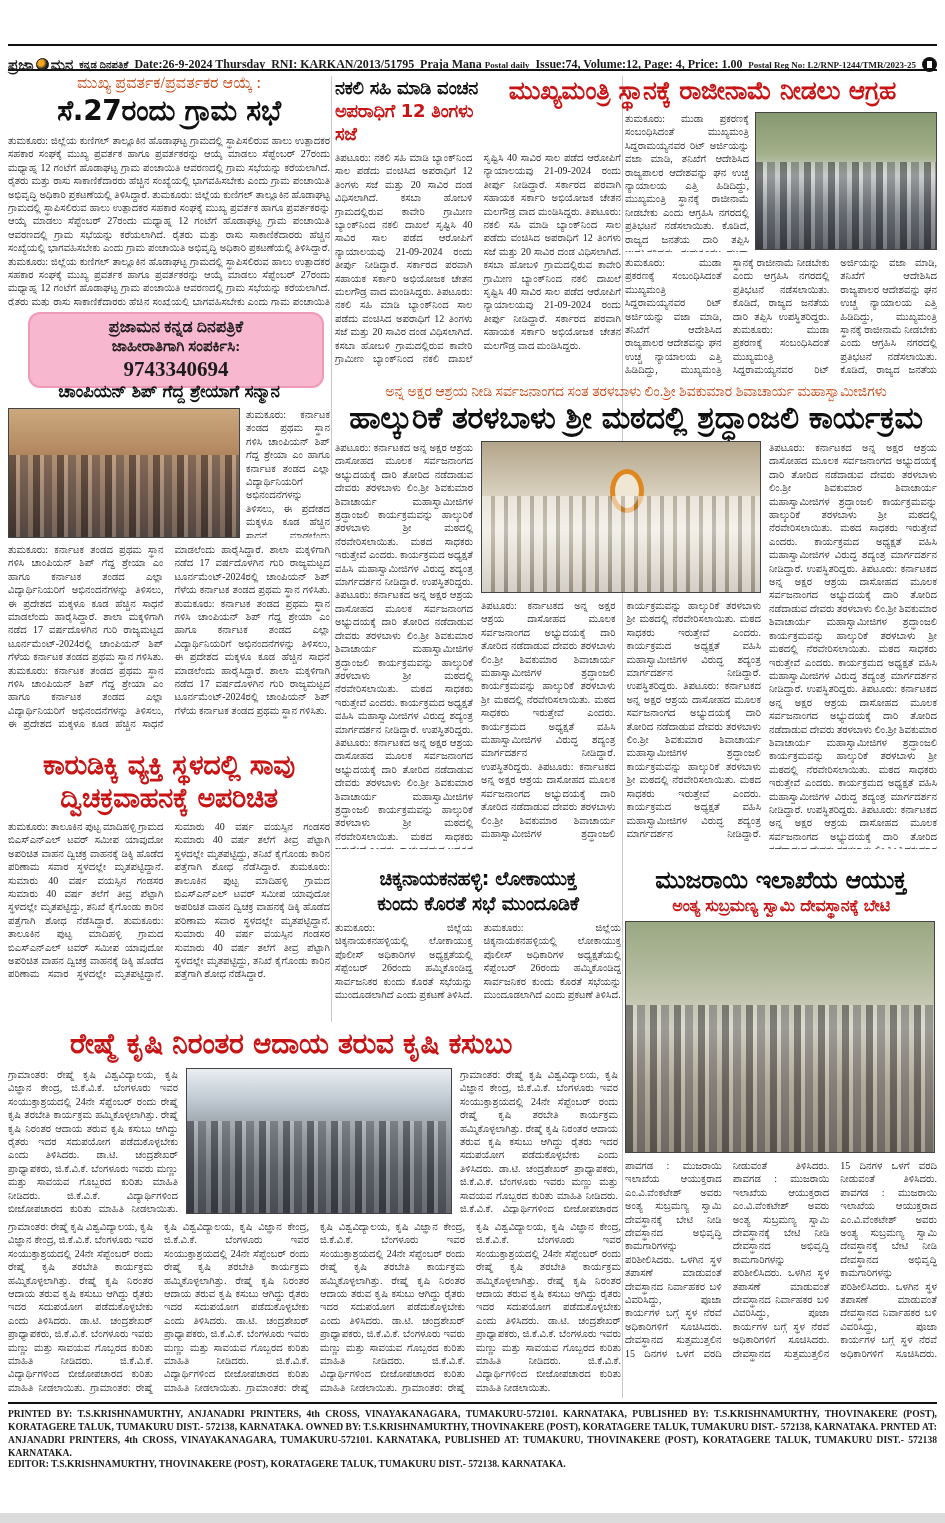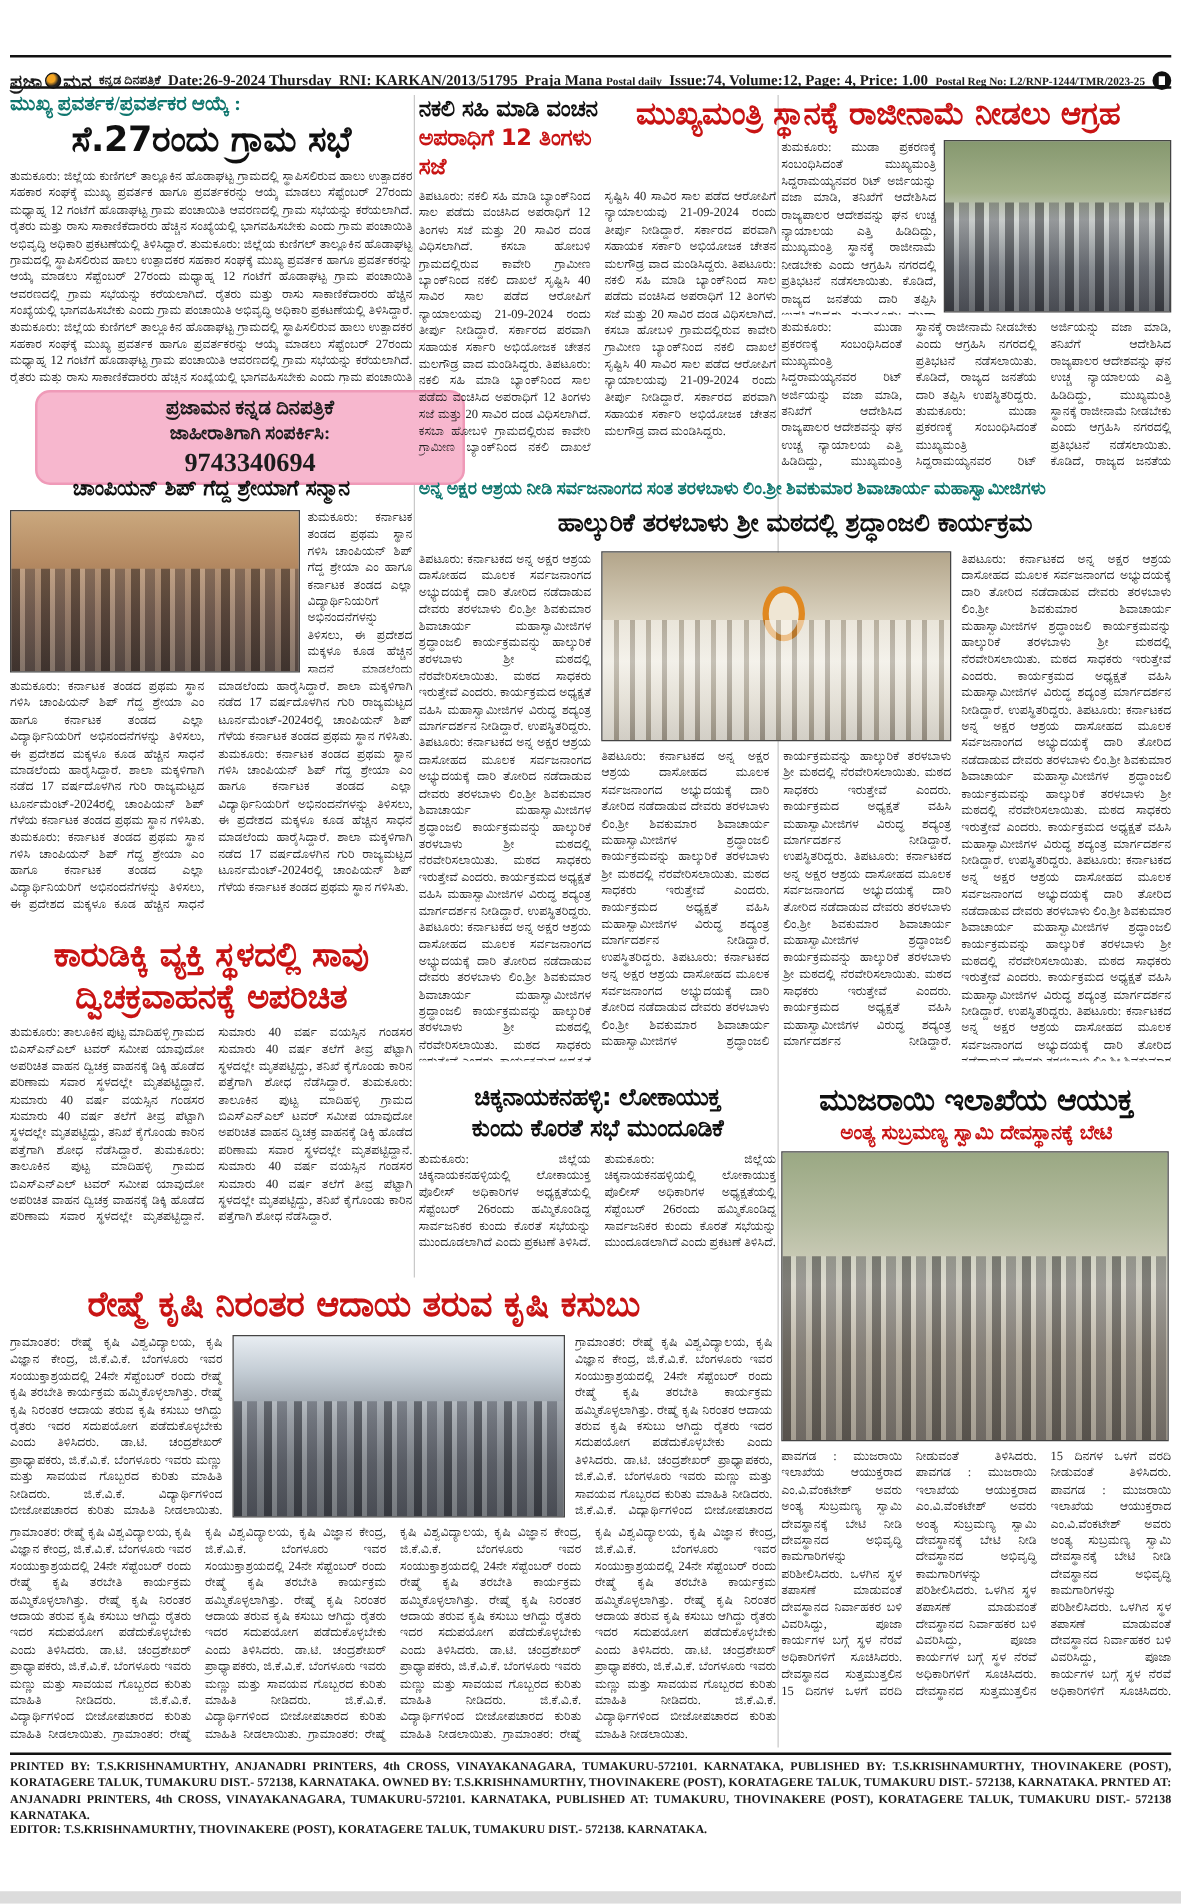--- a/index.html
+++ b/index.html
@@ -20,21 +20,21 @@
   .brand .logo-dot { display:inline-block; width:13px; height:13px; border-radius:50%;
     background:radial-gradient(circle at 35% 35%, #f5a623 0 30%, #222 60%); border:1px solid #111;}
   .mh-tag { font-size:10px; font-weight:bold; }
   .mh-en  { font-size:12px; font-weight:bold; }
   .mh-en small { font-size:9px; font-weight:bold; }
   .mh-sm  { font-size:9px; font-weight:bold; }
   .badge { width:15px; height:15px; border-radius:50%; background:#111; position:relative; flex:0 0 auto;}
   .badge::after { content:""; position:absolute; left:5px; top:4px; width:5px; height:7px; background:#fff; }
 
   
-  .kicker  { font-weight:bold; text-align:left; color:#0f766e; }
+  .kicker  { font-weight:normal; text-align:center; color:#c2410c; }
   .hl      { font-weight:bold; text-align:center; color:#101010;
              font-family:"DejaVu Sans","Liberation Sans",sans-serif; letter-spacing:-0.3px;}
   .hl-red  { color:#c81414; }
 
   
   .bt { font-size:10px; line-height:13.4px; text-align:justify; overflow:hidden; color:#202020; }
   .cols2 { column-count:2; column-gap:11px; }
   .cols3 { column-count:3; column-gap:11px; }
   .cols4 { column-count:4; column-gap:11px; }
 
@@ -49,21 +49,21 @@
   .ph-shra  { background:linear-gradient(180deg,#b3a58a 0%,#d8d0bd 34%,#efece2 58%,#cfc9ba 80%,#a8a295 100%); }
   .ph-shra::after { background: repeating-linear-gradient(90deg,
       rgba(245,243,238,.55) 0 9px, rgba(120,110,95,.35) 9px 13px,
       rgba(250,248,244,.5) 13px 22px, rgba(90,80,70,.3) 22px 26px); }
   .ph-muz   { background:linear-gradient(180deg,#9aa883 0%,#b5bca0 24%,#d6d3c4 46%,#b0a794 70%,#8c8373 100%); }
   .ph-silk  { background:linear-gradient(180deg,#e8edf2 0%,#c3ccd4 20%,#8e959d 46%,#6a7077 70%,#4f545a 100%); }
   .garland { position:absolute; left:46%; top:18%; width:34px; height:44px; border-radius:50%;
     border:5px solid #e08820; background:#efe6d4; }
 
   
-  .adbox { position:absolute; left:28px; top:312px; width:344px; height:76px;
+  .adbox { position:absolute; left:28px; top:312px; width:296px; height:76px;
     background:#f7b7ce; border:2px solid #ef9ab8; border-radius:12px;
     display:flex; flex-direction:column; align-items:center; justify-content:center; gap:2px; }
   .adbox .l1 { font-size:16px; font-weight:bold; }
   .adbox .l2 { font-size:15px; font-weight:bold; }
   .adbox .tel{ font-size:21px; font-weight:bold; font-family:"Liberation Serif",serif; }
 
   
   .footer-main { font-size:9.6px; line-height:13px; font-weight:bold; text-align:justify; }
   .footer-ed   { font-size:9.6px; font-weight:bold; }
   .bottom-strip{ position:absolute; left:0; bottom:0; width:945px; height:10px; background:#dcdcdc; }
@@ -128,21 +128,21 @@
     <div class="hl" style="font-size:17px;line-height:26px;">ಚಾಂಪಿಯನ್ ಶಿಪ್ ಗೆದ್ದ ಶ್ರೇಯಾಗೆ ಸನ್ಮಾನ</div>
     <div style="display:flex;gap:6px;margin-top:4px;">
       <div class="ph ph-champ" style="width:232px;height:130px;"></div>
       <div class="bt" style="width:84px;height:130px;">ತುಮಕೂರು: ಕರ್ನಾಟಕ ತಂಡದ ಪ್ರಥಮ ಸ್ಥಾನ ಗಳಿಸಿ ಚಾಂಪಿಯನ್ ಶಿಪ್ ಗೆದ್ದ ಶ್ರೇಯಾ ಎಂ ಹಾಗೂ ಕರ್ನಾಟಕ ತಂಡದ ಎಲ್ಲಾ ವಿದ್ಯಾರ್ಥಿನಿಯರಿಗೆ ಅಭಿನಂದನೆಗಳನ್ನು ತಿಳಿಸಲು, ಈ ಪ್ರದೇಶದ ಮಕ್ಕಳೂ ಕೂಡ ಹೆಚ್ಚಿನ ಸಾಧನೆ ಮಾಡಲೆಂದು ಹಾರೈಸಿದ್ದಾರೆ. ಶಾಲಾ ಮಕ್ಕಳಿಗಾಗಿ ನಡೆದ 17 ವರ್ಷದೊಳಗಿನ ಗುರಿ ರಾಜ್ಯಮಟ್ಟದ ಟೂರ್ನಮೆಂಟ್-2024ರಲ್ಲಿ ಚಾಂಪಿಯನ್ ಶಿಪ್ ಗೆಳೆಯ ಕರ್ನಾಟಕ ತಂಡದ ಪ್ರಥಮ ಸ್ಥಾನ ಗಳಿಸಿತು.</div>
     </div>
     <div class="bt cols2" style="height:192px;margin-top:5px;">ತುಮಕೂರು: ಕರ್ನಾಟಕ ತಂಡದ ಪ್ರಥಮ ಸ್ಥಾನ ಗಳಿಸಿ ಚಾಂಪಿಯನ್ ಶಿಪ್ ಗೆದ್ದ ಶ್ರೇಯಾ ಎಂ ಹಾಗೂ ಕರ್ನಾಟಕ ತಂಡದ ಎಲ್ಲಾ ವಿದ್ಯಾರ್ಥಿನಿಯರಿಗೆ ಅಭಿನಂದನೆಗಳನ್ನು ತಿಳಿಸಲು, ಈ ಪ್ರದೇಶದ ಮಕ್ಕಳೂ ಕೂಡ ಹೆಚ್ಚಿನ ಸಾಧನೆ ಮಾಡಲೆಂದು ಹಾರೈಸಿದ್ದಾರೆ. ಶಾಲಾ ಮಕ್ಕಳಿಗಾಗಿ ನಡೆದ 17 ವರ್ಷದೊಳಗಿನ ಗುರಿ ರಾಜ್ಯಮಟ್ಟದ ಟೂರ್ನಮೆಂಟ್-2024ರಲ್ಲಿ ಚಾಂಪಿಯನ್ ಶಿಪ್ ಗೆಳೆಯ ಕರ್ನಾಟಕ ತಂಡದ ಪ್ರಥಮ ಸ್ಥಾನ ಗಳಿಸಿತು. ತುಮಕೂರು: ಕರ್ನಾಟಕ ತಂಡದ ಪ್ರಥಮ ಸ್ಥಾನ ಗಳಿಸಿ ಚಾಂಪಿಯನ್ ಶಿಪ್ ಗೆದ್ದ ಶ್ರೇಯಾ ಎಂ ಹಾಗೂ ಕರ್ನಾಟಕ ತಂಡದ ಎಲ್ಲಾ ವಿದ್ಯಾರ್ಥಿನಿಯರಿಗೆ ಅಭಿನಂದನೆಗಳನ್ನು ತಿಳಿಸಲು, ಈ ಪ್ರದೇಶದ ಮಕ್ಕಳೂ ಕೂಡ ಹೆಚ್ಚಿನ ಸಾಧನೆ ಮಾಡಲೆಂದು ಹಾರೈಸಿದ್ದಾರೆ. ಶಾಲಾ ಮಕ್ಕಳಿಗಾಗಿ ನಡೆದ 17 ವರ್ಷದೊಳಗಿನ ಗುರಿ ರಾಜ್ಯಮಟ್ಟದ ಟೂರ್ನಮೆಂಟ್-2024ರಲ್ಲಿ ಚಾಂಪಿಯನ್ ಶಿಪ್ ಗೆಳೆಯ ಕರ್ನಾಟಕ ತಂಡದ ಪ್ರಥಮ ಸ್ಥಾನ ಗಳಿಸಿತು. ತುಮಕೂರು: ಕರ್ನಾಟಕ ತಂಡದ ಪ್ರಥಮ ಸ್ಥಾನ ಗಳಿಸಿ ಚಾಂಪಿಯನ್ ಶಿಪ್ ಗೆದ್ದ ಶ್ರೇಯಾ ಎಂ ಹಾಗೂ ಕರ್ನಾಟಕ ತಂಡದ ಎಲ್ಲಾ ವಿದ್ಯಾರ್ಥಿನಿಯರಿಗೆ ಅಭಿನಂದನೆಗಳನ್ನು ತಿಳಿಸಲು, ಈ ಪ್ರದೇಶದ ಮಕ್ಕಳೂ ಕೂಡ ಹೆಚ್ಚಿನ ಸಾಧನೆ ಮಾಡಲೆಂದು ಹಾರೈಸಿದ್ದಾರೆ. ಶಾಲಾ ಮಕ್ಕಳಿಗಾಗಿ ನಡೆದ 17 ವರ್ಷದೊಳಗಿನ ಗುರಿ ರಾಜ್ಯಮಟ್ಟದ ಟೂರ್ನಮೆಂಟ್-2024ರಲ್ಲಿ ಚಾಂಪಿಯನ್ ಶಿಪ್ ಗೆಳೆಯ ಕರ್ನಾಟಕ ತಂಡದ ಪ್ರಥಮ ಸ್ಥಾನ ಗಳಿಸಿತು.</div>
   </div>
 
   <div class="abs" style="left:335px;top:384px;width:602px;">
     <div class="kicker" style="font-size:14px;">ಅನ್ನ ಅಕ್ಷರ ಆಶ್ರಯ ನೀಡಿ ಸರ್ವಜನಾಂಗದ ಸಂತ ತರಳಬಾಳು ಲಿಂ.ಶ್ರೀ ಶಿವಕುಮಾರ ಶಿವಾಚಾರ್ಯ ಮಹಾಸ್ವಾಮೀಜಿಗಳು</div>
-    <div class="hl" style="font-size:20px;line-height:32px;margin-top:2px;">ಹಾಲ್ಕುರಿಕೆ ತರಳಬಾಳು ಶ್ರೀ ಮಠದಲ್ಲಿ ಶ್ರದ್ಧಾಂಜಲಿ ಕಾರ್ಯಕ್ರಮ</div>
+    <div class="hl" style="font-size:30px;line-height:32px;margin-top:2px;">ಹಾಲ್ಕುರಿಕೆ ತರಳಬಾಳು ಶ್ರೀ ಮಠದಲ್ಲಿ ಶ್ರದ್ಧಾಂಜಲಿ ಕಾರ್ಯಕ್ರಮ</div>
     <div style="display:flex;gap:8px;margin-top:7px;">
       <div class="bt" style="width:138px;height:408px;">ತಿಪಟೂರು: ಕರ್ನಾಟಕದ ಅನ್ನ ಅಕ್ಷರ ಆಶ್ರಯ ದಾಸೋಹದ ಮೂಲಕ ಸರ್ವಜನಾಂಗದ ಅಭ್ಯುದಯಕ್ಕೆ ದಾರಿ ತೋರಿದ ನಡೆದಾಡುವ ದೇವರು ತರಳಬಾಳು ಲಿಂ.ಶ್ರೀ ಶಿವಕುಮಾರ ಶಿವಾಚಾರ್ಯ ಮಹಾಸ್ವಾಮೀಜಿಗಳ ಶ್ರದ್ಧಾಂಜಲಿ ಕಾರ್ಯಕ್ರಮವನ್ನು ಹಾಲ್ಕುರಿಕೆ ತರಳಬಾಳು ಶ್ರೀ ಮಠದಲ್ಲಿ ನೆರವೇರಿಸಲಾಯಿತು. ಮಠದ ಸಾಧಕರು ಇರುತ್ತೇವೆ ಎಂದರು. ಕಾರ್ಯಕ್ರಮದ ಅಧ್ಯಕ್ಷತೆ ವಹಿಸಿ ಮಹಾಸ್ವಾಮೀಜಿಗಳ ವಿರುದ್ಧ ಶದ್ಯಂತ್ರ ಮಾರ್ಗದರ್ಶನ ನೀಡಿದ್ದಾರೆ. ಉಪಸ್ಥಿತರಿದ್ದರು. ತಿಪಟೂರು: ಕರ್ನಾಟಕದ ಅನ್ನ ಅಕ್ಷರ ಆಶ್ರಯ ದಾಸೋಹದ ಮೂಲಕ ಸರ್ವಜನಾಂಗದ ಅಭ್ಯುದಯಕ್ಕೆ ದಾರಿ ತೋರಿದ ನಡೆದಾಡುವ ದೇವರು ತರಳಬಾಳು ಲಿಂ.ಶ್ರೀ ಶಿವಕುಮಾರ ಶಿವಾಚಾರ್ಯ ಮಹಾಸ್ವಾಮೀಜಿಗಳ ಶ್ರದ್ಧಾಂಜಲಿ ಕಾರ್ಯಕ್ರಮವನ್ನು ಹಾಲ್ಕುರಿಕೆ ತರಳಬಾಳು ಶ್ರೀ ಮಠದಲ್ಲಿ ನೆರವೇರಿಸಲಾಯಿತು. ಮಠದ ಸಾಧಕರು ಇರುತ್ತೇವೆ ಎಂದರು. ಕಾರ್ಯಕ್ರಮದ ಅಧ್ಯಕ್ಷತೆ ವಹಿಸಿ ಮಹಾಸ್ವಾಮೀಜಿಗಳ ವಿರುದ್ಧ ಶದ್ಯಂತ್ರ ಮಾರ್ಗದರ್ಶನ ನೀಡಿದ್ದಾರೆ. ಉಪಸ್ಥಿತರಿದ್ದರು. ತಿಪಟೂರು: ಕರ್ನಾಟಕದ ಅನ್ನ ಅಕ್ಷರ ಆಶ್ರಯ ದಾಸೋಹದ ಮೂಲಕ ಸರ್ವಜನಾಂಗದ ಅಭ್ಯುದಯಕ್ಕೆ ದಾರಿ ತೋರಿದ ನಡೆದಾಡುವ ದೇವರು ತರಳಬಾಳು ಲಿಂ.ಶ್ರೀ ಶಿವಕುಮಾರ ಶಿವಾಚಾರ್ಯ ಮಹಾಸ್ವಾಮೀಜಿಗಳ ಶ್ರದ್ಧಾಂಜಲಿ ಕಾರ್ಯಕ್ರಮವನ್ನು ಹಾಲ್ಕುರಿಕೆ ತರಳಬಾಳು ಶ್ರೀ ಮಠದಲ್ಲಿ ನೆರವೇರಿಸಲಾಯಿತು. ಮಠದ ಸಾಧಕರು ಇರುತ್ತೇವೆ ಎಂದರು. ಕಾರ್ಯಕ್ರಮದ ಅಧ್ಯಕ್ಷತೆ ವಹಿಸಿ ಮಹಾಸ್ವಾಮೀಜಿಗಳ ವಿರುದ್ಧ ಶದ್ಯಂತ್ರ ಮಾರ್ಗದರ್ಶನ ನೀಡಿದ್ದಾರೆ. ಉಪಸ್ಥಿತರಿದ್ದರು. ತಿಪಟೂರು: ಕರ್ನಾಟಕದ ಅನ್ನ ಅಕ್ಷರ ಆಶ್ರಯ ದಾಸೋಹದ ಮೂಲಕ ಸರ್ವಜನಾಂಗದ ಅಭ್ಯುದಯಕ್ಕೆ ದಾರಿ ತೋರಿದ ನಡೆದಾಡುವ ದೇವರು ತರಳಬಾಳು ಲಿಂ.ಶ್ರೀ ಶಿವಕುಮಾರ ಶಿವಾಚಾರ್ಯ ಮಹಾಸ್ವಾಮೀಜಿಗಳ ಶ್ರದ್ಧಾಂಜಲಿ ಕಾರ್ಯಕ್ರಮವನ್ನು ಹಾಲ್ಕುರಿಕೆ ತರಳಬಾಳು ಶ್ರೀ ಮಠದಲ್ಲಿ ನೆರವೇರಿಸಲಾಯಿತು. ಮಠದ ಸಾಧಕರು ಇರುತ್ತೇವೆ ಎಂದರು. ಕಾರ್ಯಕ್ರಮದ ಅಧ್ಯಕ್ಷತೆ ವಹಿಸಿ ಮಹಾಸ್ವಾಮೀಜಿಗಳ ವಿರುದ್ಧ ಶದ್ಯಂತ್ರ ಮಾರ್ಗದರ್ಶನ ನೀಡಿದ್ದಾರೆ. ಉಪಸ್ಥಿತರಿದ್ದರು.</div>
       <div style="width:280px;">
         <div class="ph ph-shra" style="width:280px;height:152px;">
           <span class="garland"></span>
         </div>
         <div class="bt cols2" style="height:248px;margin-top:6px;">ತಿಪಟೂರು: ಕರ್ನಾಟಕದ ಅನ್ನ ಅಕ್ಷರ ಆಶ್ರಯ ದಾಸೋಹದ ಮೂಲಕ ಸರ್ವಜನಾಂಗದ ಅಭ್ಯುದಯಕ್ಕೆ ದಾರಿ ತೋರಿದ ನಡೆದಾಡುವ ದೇವರು ತರಳಬಾಳು ಲಿಂ.ಶ್ರೀ ಶಿವಕುಮಾರ ಶಿವಾಚಾರ್ಯ ಮಹಾಸ್ವಾಮೀಜಿಗಳ ಶ್ರದ್ಧಾಂಜಲಿ ಕಾರ್ಯಕ್ರಮವನ್ನು ಹಾಲ್ಕುರಿಕೆ ತರಳಬಾಳು ಶ್ರೀ ಮಠದಲ್ಲಿ ನೆರವೇರಿಸಲಾಯಿತು. ಮಠದ ಸಾಧಕರು ಇರುತ್ತೇವೆ ಎಂದರು. ಕಾರ್ಯಕ್ರಮದ ಅಧ್ಯಕ್ಷತೆ ವಹಿಸಿ ಮಹಾಸ್ವಾಮೀಜಿಗಳ ವಿರುದ್ಧ ಶದ್ಯಂತ್ರ ಮಾರ್ಗದರ್ಶನ ನೀಡಿದ್ದಾರೆ. ಉಪಸ್ಥಿತರಿದ್ದರು. ತಿಪಟೂರು: ಕರ್ನಾಟಕದ ಅನ್ನ ಅಕ್ಷರ ಆಶ್ರಯ ದಾಸೋಹದ ಮೂಲಕ ಸರ್ವಜನಾಂಗದ ಅಭ್ಯುದಯಕ್ಕೆ ದಾರಿ ತೋರಿದ ನಡೆದಾಡುವ ದೇವರು ತರಳಬಾಳು ಲಿಂ.ಶ್ರೀ ಶಿವಕುಮಾರ ಶಿವಾಚಾರ್ಯ ಮಹಾಸ್ವಾಮೀಜಿಗಳ ಶ್ರದ್ಧಾಂಜಲಿ ಕಾರ್ಯಕ್ರಮವನ್ನು ಹಾಲ್ಕುರಿಕೆ ತರಳಬಾಳು ಶ್ರೀ ಮಠದಲ್ಲಿ ನೆರವೇರಿಸಲಾಯಿತು. ಮಠದ ಸಾಧಕರು ಇರುತ್ತೇವೆ ಎಂದರು. ಕಾರ್ಯಕ್ರಮದ ಅಧ್ಯಕ್ಷತೆ ವಹಿಸಿ ಮಹಾಸ್ವಾಮೀಜಿಗಳ ವಿರುದ್ಧ ಶದ್ಯಂತ್ರ ಮಾರ್ಗದರ್ಶನ ನೀಡಿದ್ದಾರೆ. ಉಪಸ್ಥಿತರಿದ್ದರು. ತಿಪಟೂರು: ಕರ್ನಾಟಕದ ಅನ್ನ ಅಕ್ಷರ ಆಶ್ರಯ ದಾಸೋಹದ ಮೂಲಕ ಸರ್ವಜನಾಂಗದ ಅಭ್ಯುದಯಕ್ಕೆ ದಾರಿ ತೋರಿದ ನಡೆದಾಡುವ ದೇವರು ತರಳಬಾಳು ಲಿಂ.ಶ್ರೀ ಶಿವಕುಮಾರ ಶಿವಾಚಾರ್ಯ ಮಹಾಸ್ವಾಮೀಜಿಗಳ ಶ್ರದ್ಧಾಂಜಲಿ ಕಾರ್ಯಕ್ರಮವನ್ನು ಹಾಲ್ಕುರಿಕೆ ತರಳಬಾಳು ಶ್ರೀ ಮಠದಲ್ಲಿ ನೆರವೇರಿಸಲಾಯಿತು. ಮಠದ ಸಾಧಕರು ಇರುತ್ತೇವೆ ಎಂದರು. ಕಾರ್ಯಕ್ರಮದ ಅಧ್ಯಕ್ಷತೆ ವಹಿಸಿ ಮಹಾಸ್ವಾಮೀಜಿಗಳ ವಿರುದ್ಧ ಶದ್ಯಂತ್ರ ಮಾರ್ಗದರ್ಶನ ನೀಡಿದ್ದಾರೆ. ಉಪಸ್ಥಿತರಿದ್ದರು. ತಿಪಟೂರು: ಕರ್ನಾಟಕದ ಅನ್ನ ಅಕ್ಷರ ಆಶ್ರಯ ದಾಸೋಹದ ಮೂಲಕ ಸರ್ವಜನಾಂಗದ ಅಭ್ಯುದಯಕ್ಕೆ ದಾರಿ ತೋರಿದ ನಡೆದಾಡುವ ದೇವರು ತರಳಬಾಳು ಲಿಂ.ಶ್ರೀ ಶಿವಕುಮಾರ ಶಿವಾಚಾರ್ಯ ಮಹಾಸ್ವಾಮೀಜಿಗಳ ಶ್ರದ್ಧಾಂಜಲಿ ಕಾರ್ಯಕ್ರಮವನ್ನು ಹಾಲ್ಕುರಿಕೆ ತರಳಬಾಳು ಶ್ರೀ ಮಠದಲ್ಲಿ ನೆರವೇರಿಸಲಾಯಿತು. ಮಠದ ಸಾಧಕರು ಇರುತ್ತೇವೆ ಎಂದರು. ಕಾರ್ಯಕ್ರಮದ ಅಧ್ಯಕ್ಷತೆ ವಹಿಸಿ ಮಹಾಸ್ವಾಮೀಜಿಗಳ ವಿರುದ್ಧ ಶದ್ಯಂತ್ರ ಮಾರ್ಗದರ್ಶನ ನೀಡಿದ್ದಾರೆ. ಉಪಸ್ಥಿತರಿದ್ದರು.</div>
       </div>
       <div class="bt" style="width:168px;height:408px;">ತಿಪಟೂರು: ಕರ್ನಾಟಕದ ಅನ್ನ ಅಕ್ಷರ ಆಶ್ರಯ ದಾಸೋಹದ ಮೂಲಕ ಸರ್ವಜನಾಂಗದ ಅಭ್ಯುದಯಕ್ಕೆ ದಾರಿ ತೋರಿದ ನಡೆದಾಡುವ ದೇವರು ತರಳಬಾಳು ಲಿಂ.ಶ್ರೀ ಶಿವಕುಮಾರ ಶಿವಾಚಾರ್ಯ ಮಹಾಸ್ವಾಮೀಜಿಗಳ ಶ್ರದ್ಧಾಂಜಲಿ ಕಾರ್ಯಕ್ರಮವನ್ನು ಹಾಲ್ಕುರಿಕೆ ತರಳಬಾಳು ಶ್ರೀ ಮಠದಲ್ಲಿ ನೆರವೇರಿಸಲಾಯಿತು. ಮಠದ ಸಾಧಕರು ಇರುತ್ತೇವೆ ಎಂದರು. ಕಾರ್ಯಕ್ರಮದ ಅಧ್ಯಕ್ಷತೆ ವಹಿಸಿ ಮಹಾಸ್ವಾಮೀಜಿಗಳ ವಿರುದ್ಧ ಶದ್ಯಂತ್ರ ಮಾರ್ಗದರ್ಶನ ನೀಡಿದ್ದಾರೆ. ಉಪಸ್ಥಿತರಿದ್ದರು. ತಿಪಟೂರು: ಕರ್ನಾಟಕದ ಅನ್ನ ಅಕ್ಷರ ಆಶ್ರಯ ದಾಸೋಹದ ಮೂಲಕ ಸರ್ವಜನಾಂಗದ ಅಭ್ಯುದಯಕ್ಕೆ ದಾರಿ ತೋರಿದ ನಡೆದಾಡುವ ದೇವರು ತರಳಬಾಳು ಲಿಂ.ಶ್ರೀ ಶಿವಕುಮಾರ ಶಿವಾಚಾರ್ಯ ಮಹಾಸ್ವಾಮೀಜಿಗಳ ಶ್ರದ್ಧಾಂಜಲಿ ಕಾರ್ಯಕ್ರಮವನ್ನು ಹಾಲ್ಕುರಿಕೆ ತರಳಬಾಳು ಶ್ರೀ ಮಠದಲ್ಲಿ ನೆರವೇರಿಸಲಾಯಿತು. ಮಠದ ಸಾಧಕರು ಇರುತ್ತೇವೆ ಎಂದರು. ಕಾರ್ಯಕ್ರಮದ ಅಧ್ಯಕ್ಷತೆ ವಹಿಸಿ ಮಹಾಸ್ವಾಮೀಜಿಗಳ ವಿರುದ್ಧ ಶದ್ಯಂತ್ರ ಮಾರ್ಗದರ್ಶನ ನೀಡಿದ್ದಾರೆ. ಉಪಸ್ಥಿತರಿದ್ದರು. ತಿಪಟೂರು: ಕರ್ನಾಟಕದ ಅನ್ನ ಅಕ್ಷರ ಆಶ್ರಯ ದಾಸೋಹದ ಮೂಲಕ ಸರ್ವಜನಾಂಗದ ಅಭ್ಯುದಯಕ್ಕೆ ದಾರಿ ತೋರಿದ ನಡೆದಾಡುವ ದೇವರು ತರಳಬಾಳು ಲಿಂ.ಶ್ರೀ ಶಿವಕುಮಾರ ಶಿವಾಚಾರ್ಯ ಮಹಾಸ್ವಾಮೀಜಿಗಳ ಶ್ರದ್ಧಾಂಜಲಿ ಕಾರ್ಯಕ್ರಮವನ್ನು ಹಾಲ್ಕುರಿಕೆ ತರಳಬಾಳು ಶ್ರೀ ಮಠದಲ್ಲಿ ನೆರವೇರಿಸಲಾಯಿತು. ಮಠದ ಸಾಧಕರು ಇರುತ್ತೇವೆ ಎಂದರು. ಕಾರ್ಯಕ್ರಮದ ಅಧ್ಯಕ್ಷತೆ ವಹಿಸಿ ಮಹಾಸ್ವಾಮೀಜಿಗಳ ವಿರುದ್ಧ ಶದ್ಯಂತ್ರ ಮಾರ್ಗದರ್ಶನ ನೀಡಿದ್ದಾರೆ. ಉಪಸ್ಥಿತರಿದ್ದರು. ತಿಪಟೂರು: ಕರ್ನಾಟಕದ ಅನ್ನ ಅಕ್ಷರ ಆಶ್ರಯ ದಾಸೋಹದ ಮೂಲಕ ಸರ್ವಜನಾಂಗದ ಅಭ್ಯುದಯಕ್ಕೆ ದಾರಿ ತೋರಿದ ನಡೆದಾಡುವ ದೇವರು ತರಳಬಾಳು ಲಿಂ.ಶ್ರೀ ಶಿವಕುಮಾರ ಶಿವಾಚಾರ್ಯ ಮಹಾಸ್ವಾಮೀಜಿಗಳ ಶ್ರದ್ಧಾಂಜಲಿ ಕಾರ್ಯಕ್ರಮವನ್ನು ಹಾಲ್ಕುರಿಕೆ ತರಳಬಾಳು ಶ್ರೀ ಮಠದಲ್ಲಿ ನೆರವೇರಿಸಲಾಯಿತು. ಮಠದ ಸಾಧಕರು ಇರುತ್ತೇವೆ ಎಂದರು. ಕಾರ್ಯಕ್ರಮದ ಅಧ್ಯಕ್ಷತೆ ವಹಿಸಿ ಮಹಾಸ್ವಾಮೀಜಿಗಳ ವಿರುದ್ಧ ಶದ್ಯಂತ್ರ ಮಾರ್ಗದರ್ಶನ ನೀಡಿದ್ದಾರೆ. ಉಪಸ್ಥಿತರಿದ್ದರು.</div>
     </div>

